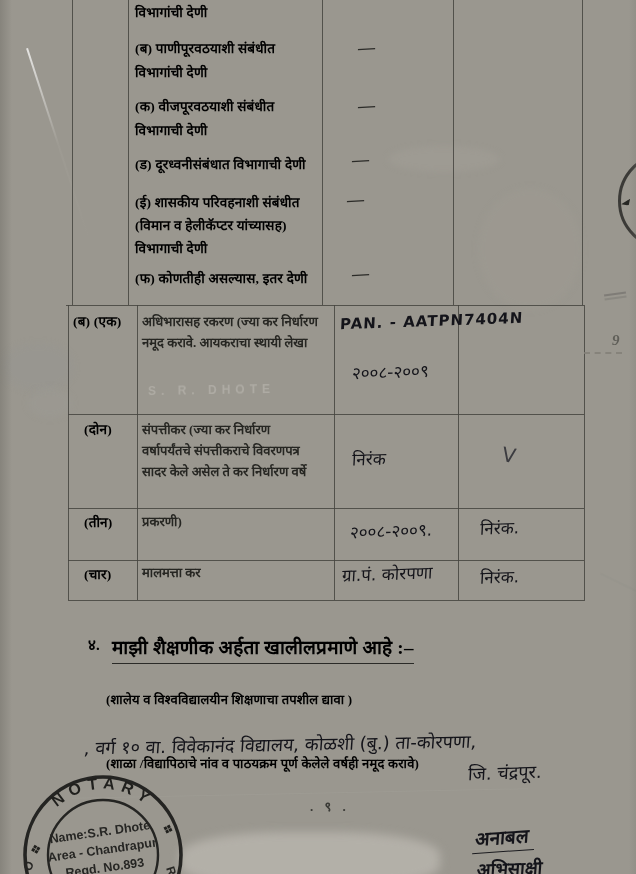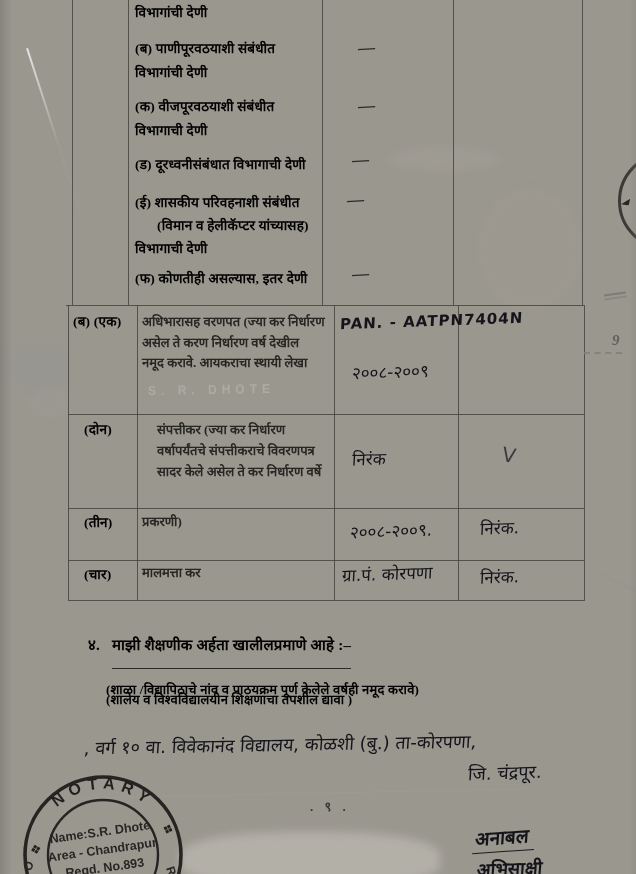--- a/index.html
+++ b/index.html
@@ -61,21 +61,21 @@
     <div class="dash" style="left:358px;top:38px;">—</div>
 
     <div class="print" style="left:135px;top:97px;">(क) वीजपूरवठयाशी संबंधीत</div>
     <div class="print" style="left:135px;top:121px;">विभागाची देणी</div>
     <div class="dash" style="left:358px;top:96px;">—</div>
 
     <div class="print" style="left:135px;top:155px;">(ड) दूरध्वनीसंबंधात विभागाची देणी</div>
     <div class="dash" style="left:352px;top:150px;">—</div>
 
     <div class="print" style="left:135px;top:193px;">(ई) शासकीय परिवहनाशी संबंधीत</div>
-    <div class="print" style="left:135px;top:216px;margin-left:22px;">(विमान व हेलीकॅप्टर यांच्यासह)</div>
+    <div class="print" style="left:135px;top:216px;">(विमान व हेलीकॅप्टर यांच्यासह)</div>
     <div class="print" style="left:135px;top:239px;">विभागाची देणी</div>
     <div class="dash" style="left:347px;top:190px;">—</div>
 
     <div class="print" style="left:135px;top:269px;">(फ) कोणतीही असल्यास, इतर देणी</div>
     <div class="dash" style="left:352px;top:264px;">—</div>
   </div>
 
   <div>
     <div class="hline" style="left:66px;top:305px;width:518px;"></div>
     <div class="hline" style="left:68px;top:414px;width:516px;"></div>
@@ -84,31 +84,30 @@
     <div class="hline" style="left:68px;top:600px;width:517px;"></div>
     <div class="vline" style="left:68px;top:305px;height:295px;"></div>
     <div class="vline" style="left:137px;top:305px;height:295px;"></div>
     <div class="vline" style="left:334px;top:305px;height:295px;"></div>
     <div class="vline" style="left:458px;top:305px;height:295px;"></div>
     <div class="vline" style="left:584px;top:305px;height:295px;"></div>
 
     <div>
       <div class="print" style="left:73px;top:312px;">(ब) (एक)</div>
       <div class="desc" style="left:142px;top:312px;">
-        <span>अधिभारासह वरणपत (ज्या कर निर्धारण</span>
-        <span>असेल ते करण निर्धारण वर्ष देखील</span>
+        <span>अधिभारासह रकरण (ज्या कर निर्धारण</span>
         <span>नमूद करावे. आयकराचा स्थायी लेखा</span>
       </div>
       <div class="hw" style="left:340px;top:312px;font-size:15px;font-weight:700;letter-spacing:1px;">PAN. - AATPN7404N</div>
       <div class="hw" style="left:352px;top:360px;font-size:17px;">२००८-२००९</div>
     </div>
 
     <div>
       <div class="print" style="left:84px;top:420px;">(दोन)</div>
-      <div class="desc desc2" style="left:142px;top:419px;margin-left:15px;">
+      <div class="desc desc2" style="left:142px;top:419px;">
         <span>संपत्तीकर (ज्या कर निर्धारण</span>
         <span>वर्षापर्यंतचे संपत्तीकराचे विवरणपत्र</span>
         <span>सादर केले असेल ते कर निर्धारण वर्षे</span>
       </div>
       <div class="hw" style="left:352px;top:447px;font-size:17px;">निरंक</div>
       <div class="hw" style="left:502px;top:443px;font-size:20px;font-weight:400;color:#3c3c40;transform:rotate(10deg);">V</div>
     </div>
 
     <div>
       <div class="print" style="left:84px;top:513px;">(तीन)</div>
@@ -124,23 +123,23 @@
       <div class="desc" style="left:142px;top:563px;">
         <span>मालमत्ता कर</span>
       </div>
       <div class="hw" style="left:342px;top:562px;font-size:17px;">ग्रा.पं. कोरपणा</div>
       <div class="hw" style="left:480px;top:565px;font-size:17px;">निरंक.</div>
     </div>
   </div>
 
   <div>
     <div class="print" style="left:88px;top:634px;font-size:15px;">४.</div>
-    <div class="print" style="left:112px;top:634px;font-size:15px;border-bottom:1.6px solid #2a2a27;padding-bottom:14px;">माझी शैक्षणीक अर्हता खालीलप्रमाणे आहे :–</div>
+    <div class="print" style="left:112px;top:634px;font-size:19px;border-bottom:1.6px solid #2a2a27;padding-bottom:3px;">माझी शैक्षणीक अर्हता खालीलप्रमाणे आहे :–</div>
     <div class="print small" style="left:106px;top:690px;text-align:right;">(शालेय व विश्वविद्यालयीन शिक्षणाचा तपशील द्यावा )</div>
-    <div class="print small" style="left:106px;top:680px;">(शाळा /विद्यापिठाचे नांव व पाठयक्रम पूर्ण केलेले वर्षही नमूद करावे)</div>
+    <div class="print small" style="left:106px;top:754px;">(शाळा /विद्यापिठाचे नांव व पाठयक्रम पूर्ण केलेले वर्षही नमूद करावे)</div>
     <div class="hw" style="left:84px;top:732px;font-size:18px;transform:rotate(-1deg) skewX(-5deg);">, वर्ग १० वा. विवेकानंद विद्यालय, कोळशी (बु.) ता-कोरपणा,</div>
     <div class="hw" style="left:468px;top:760px;font-size:18px;">जि. चंद्रपूर.</div>
   </div>
 
   <div class="pagenum" style="left:310px;top:797px;">. ९ .</div>
 
   <svg width="200" height="106" viewBox="0 0 200 106" style="position:absolute;left:6px;top:768px;opacity:.92;" xmlns="http://www.w3.org/2000/svg">
     <circle cx="97" cy="87" r="78" fill="none" stroke="#1b1b19" stroke-width="3.6"></circle>
     <circle cx="97" cy="87" r="55" fill="none" stroke="#1b1b19" stroke-width="2.4"></circle>
     <defs>

